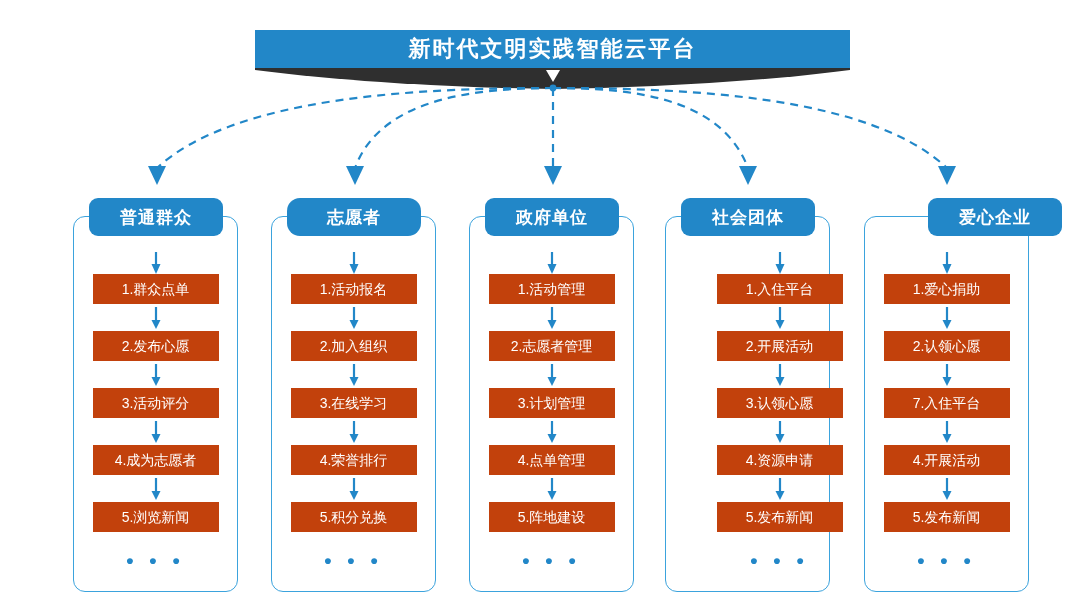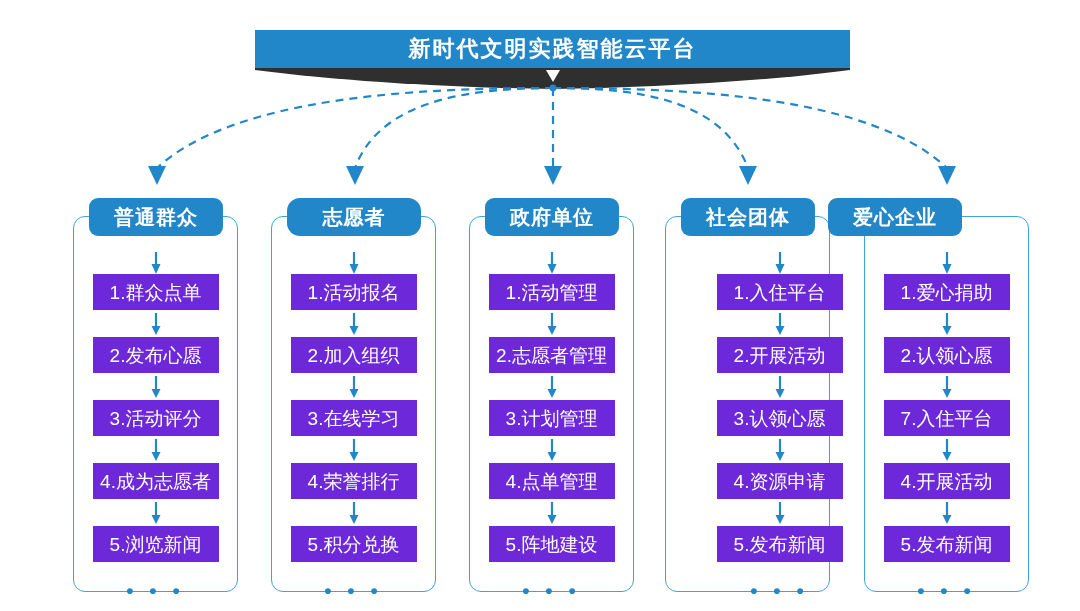--- a/index.html
+++ b/index.html
@@ -78,41 +78,41 @@
     height: 38px;
     background: #2287c8;
     border-radius: 9px;
     display: flex;
     align-items: center;
     justify-content: center;
     box-sizing: border-box;
   }
   .col-head-label {
     color: #ffffff;
-    font-size: 20px;
+    font-size: 17px;
     font-weight: bold;
     letter-spacing: 1px;
     line-height: 1;
     white-space: nowrap;
   }
 
   .steps {
     position: absolute;
     top: 252px;
     width: 165px;
     display: flex;
     flex-direction: column;
     align-items: center;
   }
   .step {
     width: 126px;
-    height: 36px;
-    background: #6d28d9;
+    height: 30px;
+    background: #c2410c;
     color: #ffffff;
-    font-size: 19px;
+    font-size: 14px;
     display: flex;
     align-items: center;
     justify-content: center;
     box-sizing: border-box;
     white-space: nowrap;
     line-height: 1;
   }
   .step-arrow {
     width: 12px;
     height: 27px;
@@ -293,21 +293,21 @@
     <div class="step">4.资源申请</div>
     <svg class="step-arrow" viewBox="0 0 12 27">
       <line x1="6" y1="3" x2="6" y2="18" stroke="#2287c8" stroke-width="2.2"></line>
       <path d="M 1.5 16 L 10.5 16 L 6 25 Z" fill="#2287c8"></path>
     </svg>
     <div class="step">5.发布新闻</div>
     <div class="dots">• • •</div>
   </div>
 
   <div class="card" style="left:864px;"></div>
-  <div class="col-head" style="left:828px;border-radius:9px;">
+  <div class="col-head" style="left:928px;border-radius:9px;">
     <span class="col-head-label">爱心企业</span>
   </div>
   <div class="steps" style="left:864px;">
     <svg class="head-arrow" viewBox="0 0 12 22">
       <line x1="6" y1="0" x2="6" y2="14" stroke="#2287c8" stroke-width="2.2"></line>
       <path d="M 1.5 12 L 10.5 12 L 6 22 Z" fill="#2287c8"></path>
     </svg>
     <div class="step">1.爱心捐助</div>
     <svg class="step-arrow" viewBox="0 0 12 27">
       <line x1="6" y1="3" x2="6" y2="18" stroke="#2287c8" stroke-width="2.2"></line>

